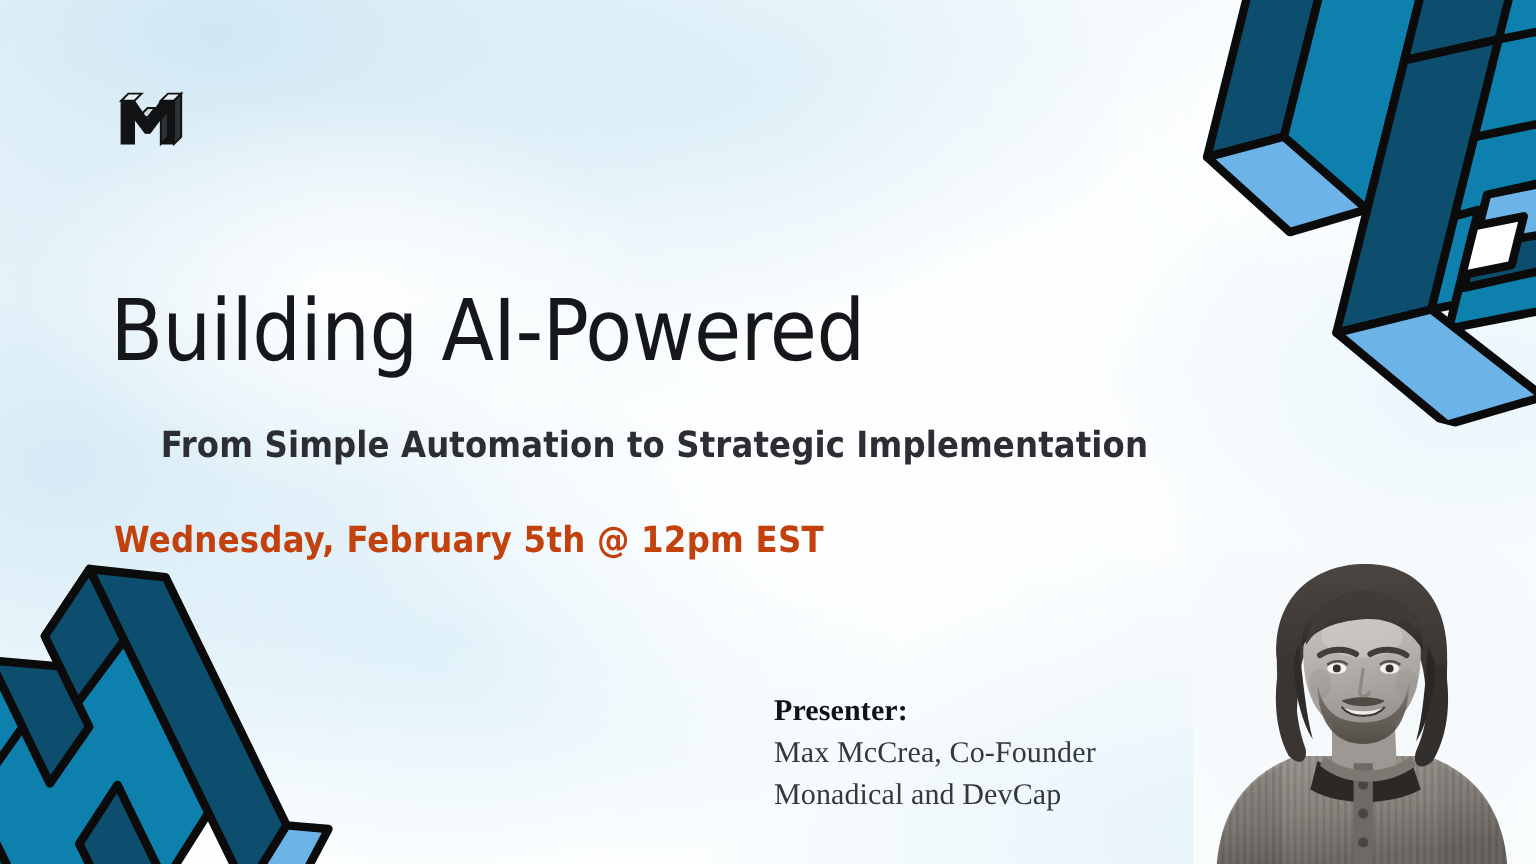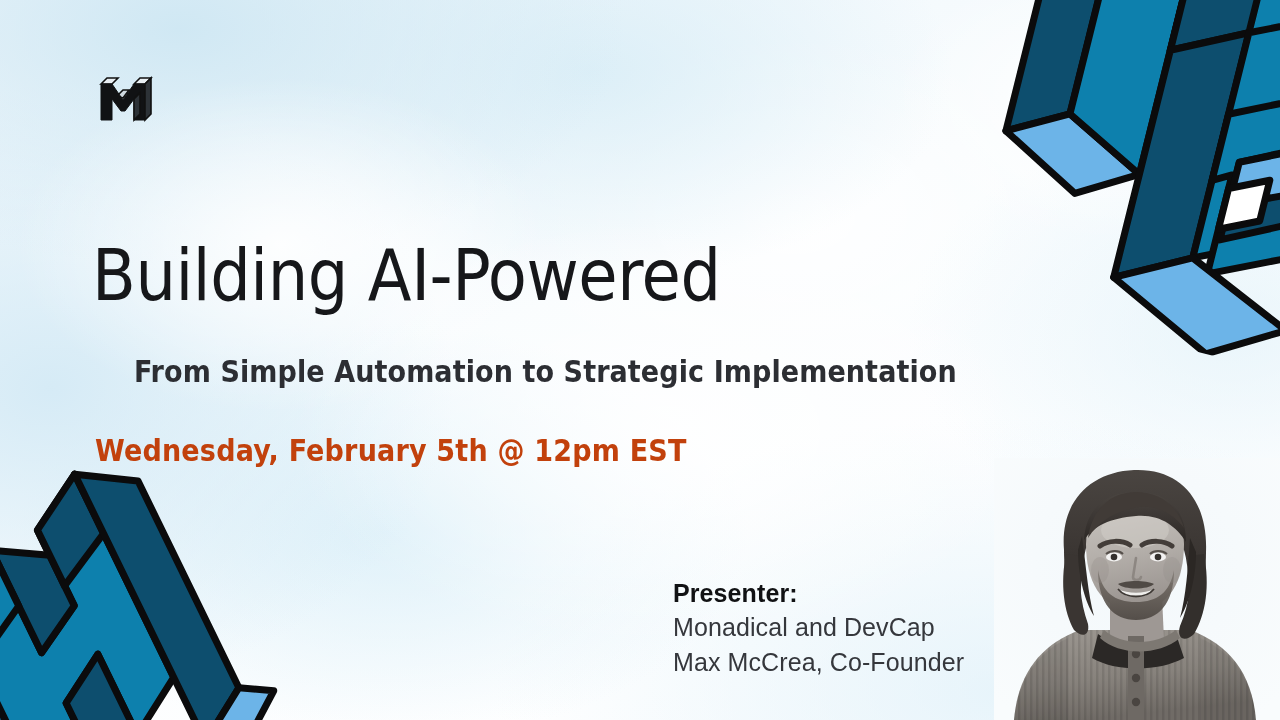--- a/index.html
+++ b/index.html
@@ -109,23 +109,24 @@
     line-height: 40px;
     font-weight: 700;
     color: #c2410c;
     letter-spacing: 0.2px;
     font-family: "DejaVu Sans Condensed", "Liberation Sans", sans-serif;
   }
 
   
   .presenter {
     position: absolute;
-    left: 673px;
+    left: 645px;
     top: 576px;
     width: 340px;
+    font-family: Liberation Serif, serif;
   }
   .presenter-label {
     display: block;
     font-size: 25px;
     line-height: 34px;
     font-weight: 700;
     color: #111214;
     letter-spacing: 0.1px;
   }
   .presenter-line {
@@ -234,22 +235,22 @@
   <h1 class="title">
     <span class="line">Building AI-Powered</span>
   </h1>
 
   <div class="subtitle">From Simple Automation to Strategic Implementation</div>
 
   <div class="datetime">Wednesday, February 5th @ 12pm EST</div>
 
   <div class="presenter">
     <span class="presenter-label">Presenter:</span>
+    <span class="presenter-line">Max McCrea, Co-Founder</span>
     <span class="presenter-line">Monadical and DevCap</span>
-    <span class="presenter-line">Max McCrea, Co-Founder</span>
   </div>
 
   <div class="headshot">
     <svg viewBox="0 0 286 262" width="286" height="262">
       <defs>
         <radialGradient id="bgFade" cx="50%" cy="40%" r="72%">
           <stop offset="0%" stop-color="#f3f8fb"></stop>
           <stop offset="100%" stop-color="#f9fcfd"></stop>
         </radialGradient>
         <linearGradient id="hairG" x1="0" y1="0" x2="0" y2="1">

